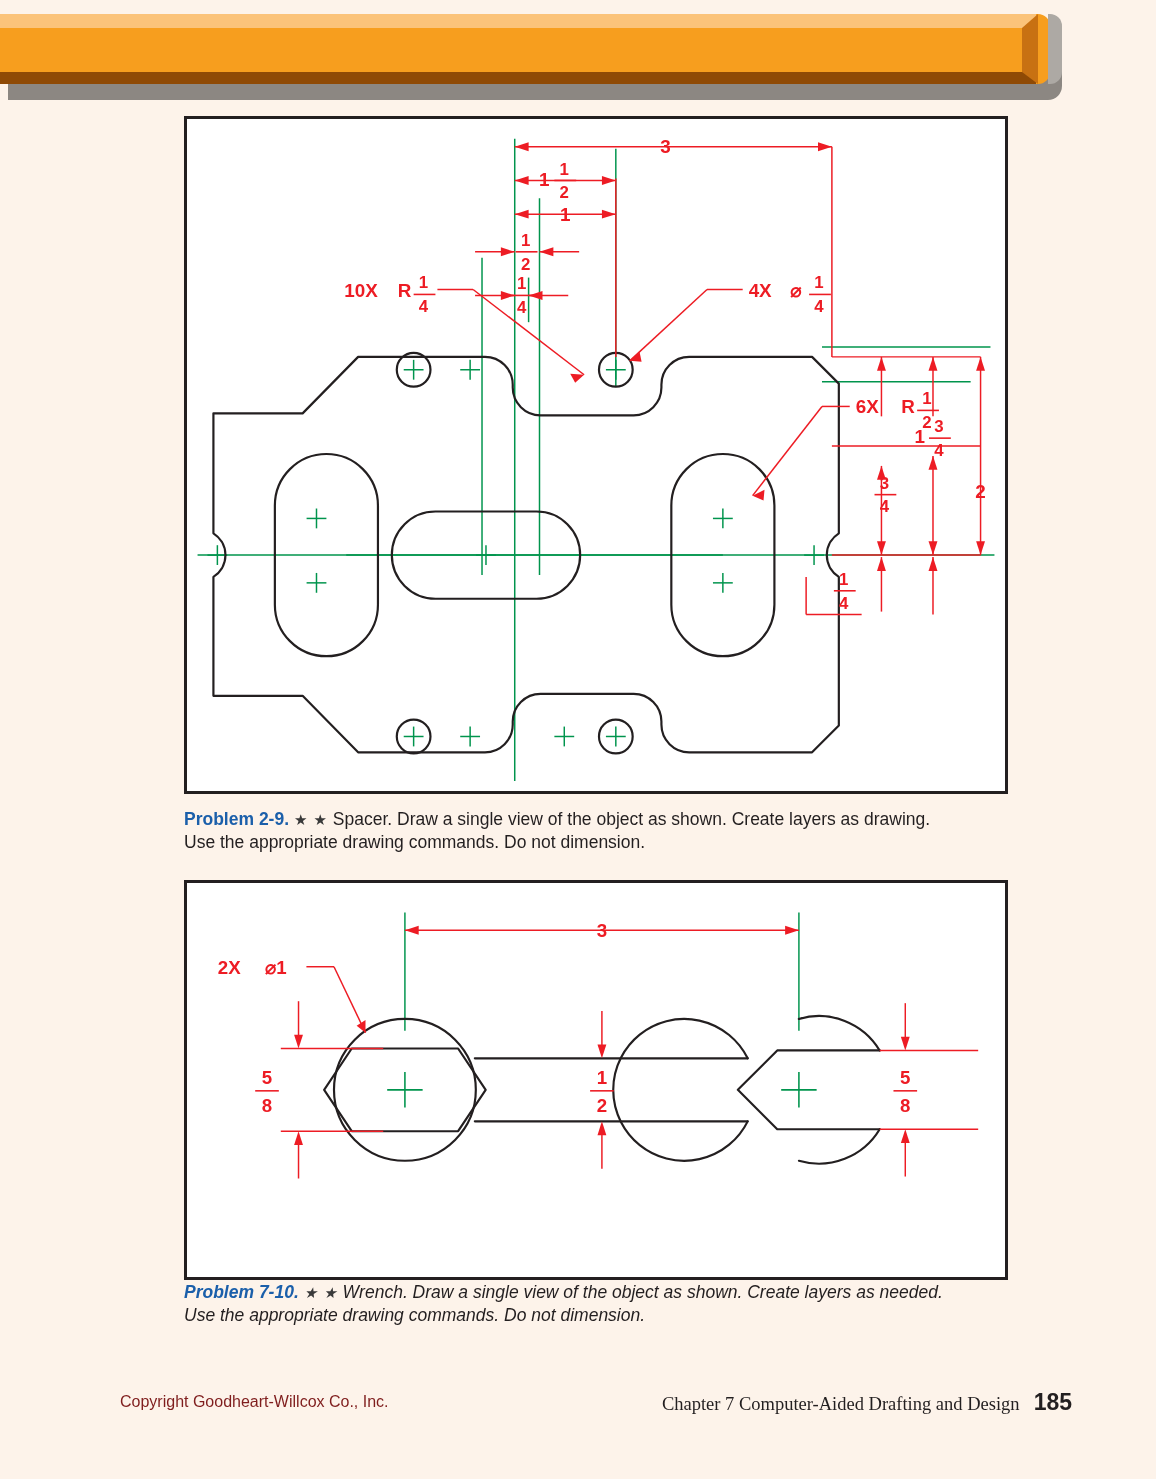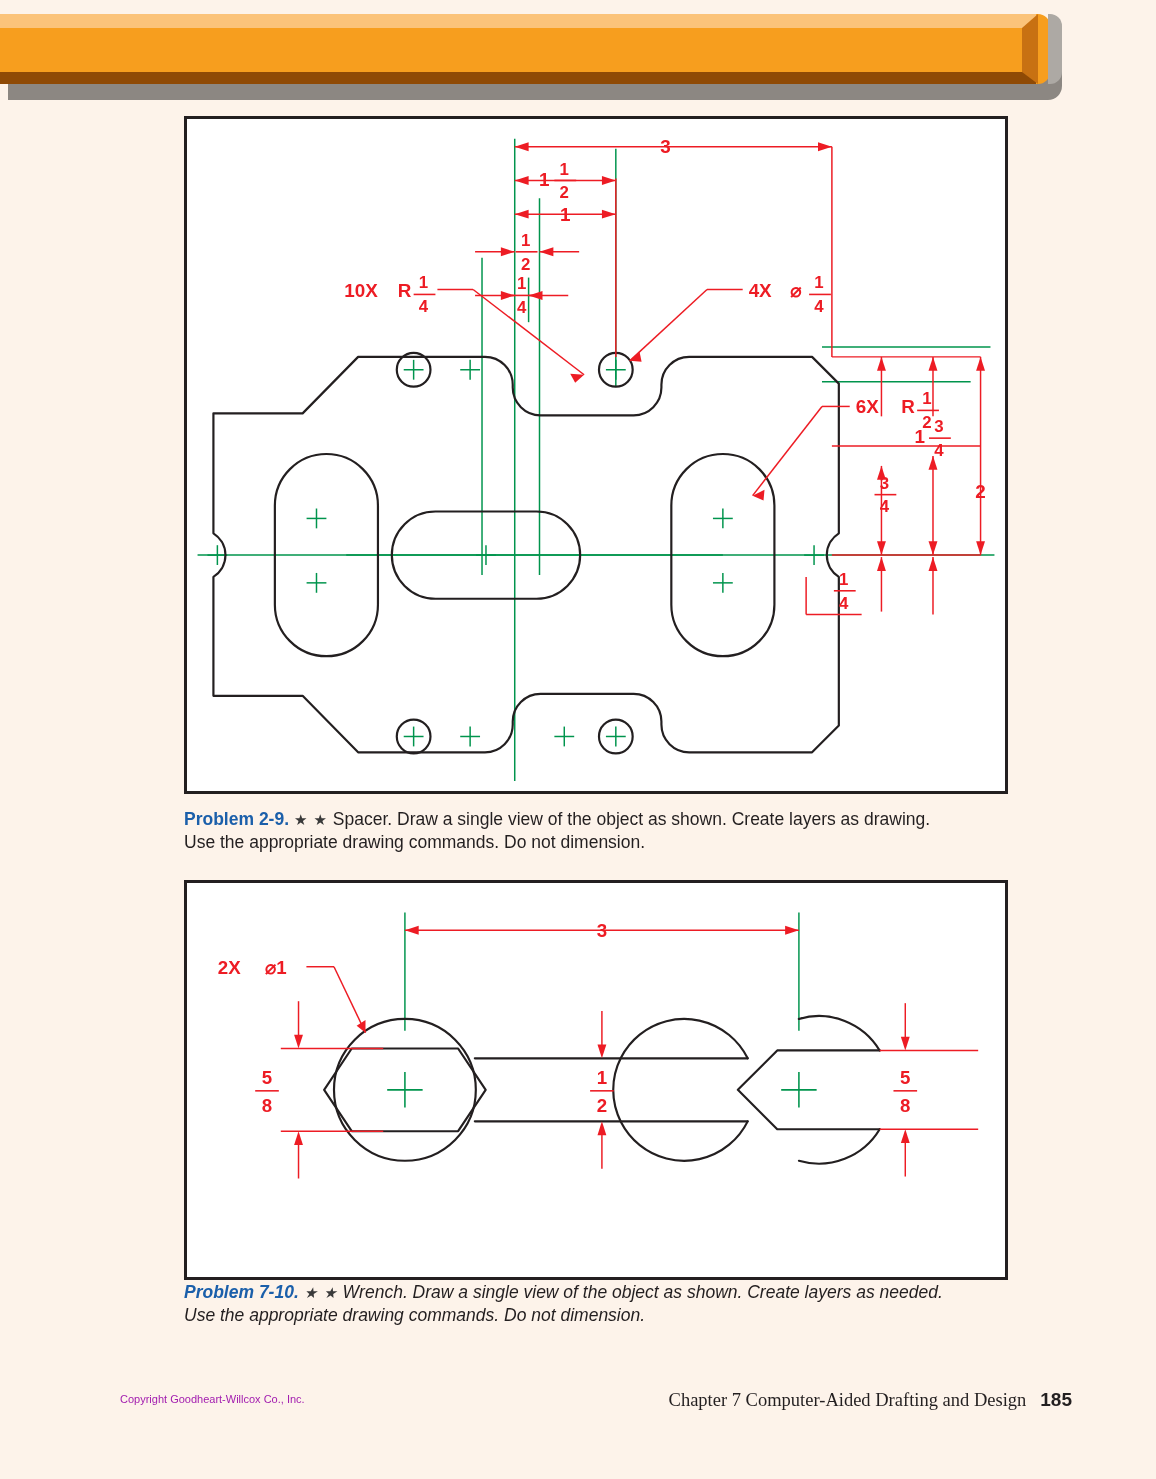--- a/index.html
+++ b/index.html
@@ -26,24 +26,24 @@
   .fig-frame svg{display:block;width:100%;height:100%;}
 
   
   .caption{position:absolute;width:812px;left:184px;font-size:17.5px;line-height:1.33;color:#231F20;}
   #cap1{top:808px;}
   #cap2{top:1281px;font-style:italic;}
   .caption b{color:#1B5FAA;font-weight:bold;}
   .stars{color:#3A3A3A;letter-spacing:1px;font-size:15px;}
 
   
-  .footer-left{position:absolute;left:120px;top:1393px;font-size:11px;color:#a21caf;}
+  .footer-left{position:absolute;left:120px;top:1393px;font-size:16px;color:#7f1d1d;}
   .footer-right{position:absolute;right:84px;top:1389px;font-size:18.5px;color:#231F20;
      font-family:"Liberation Serif", serif;}
-  .footer-right .pg{font-family:"Liberation Sans",sans-serif;font-weight:bold;font-size:19px;margin-left:14px;}
+  .footer-right .pg{font-family:"Liberation Sans",sans-serif;font-weight:bold;font-size:23px;margin-left:14px;}
 
   
   .obj{fill:none;stroke:#231F20;stroke-width:2.2;stroke-linejoin:round;stroke-linecap:round;}
   .ctr{stroke:#00944D;stroke-width:1.5;fill:none;}
   .dim{stroke:#ED1C24;stroke-width:1.5;fill:none;}
   .dimtxt{fill:#ED1C24;font-family:"Liberation Sans",sans-serif;font-size:19px;font-weight:bold;}
   .dimtxt.sm{font-size:17px;}
   .frac-line{stroke:#ED1C24;stroke-width:1.6;}
 </style>
 </head>

